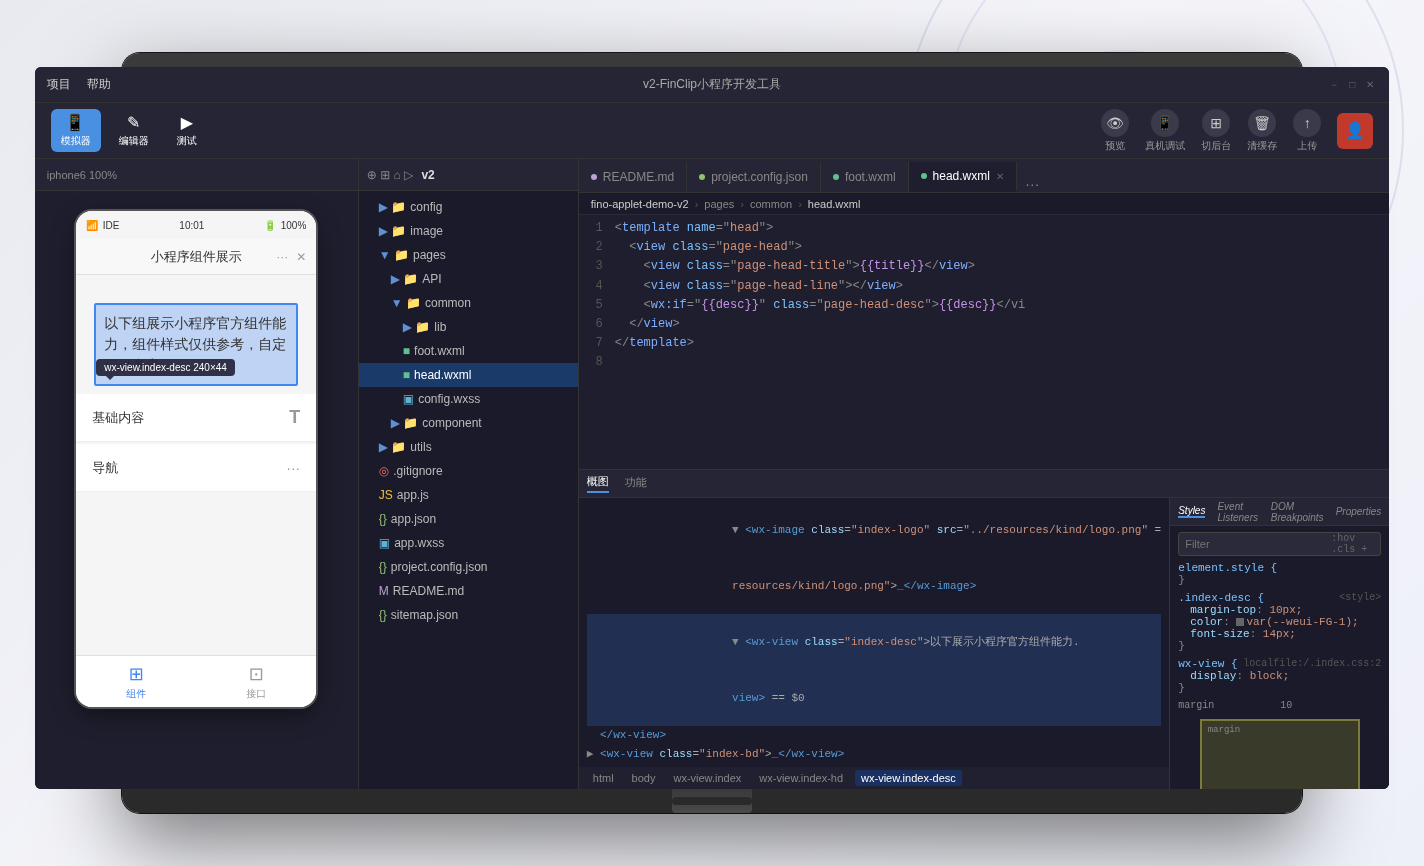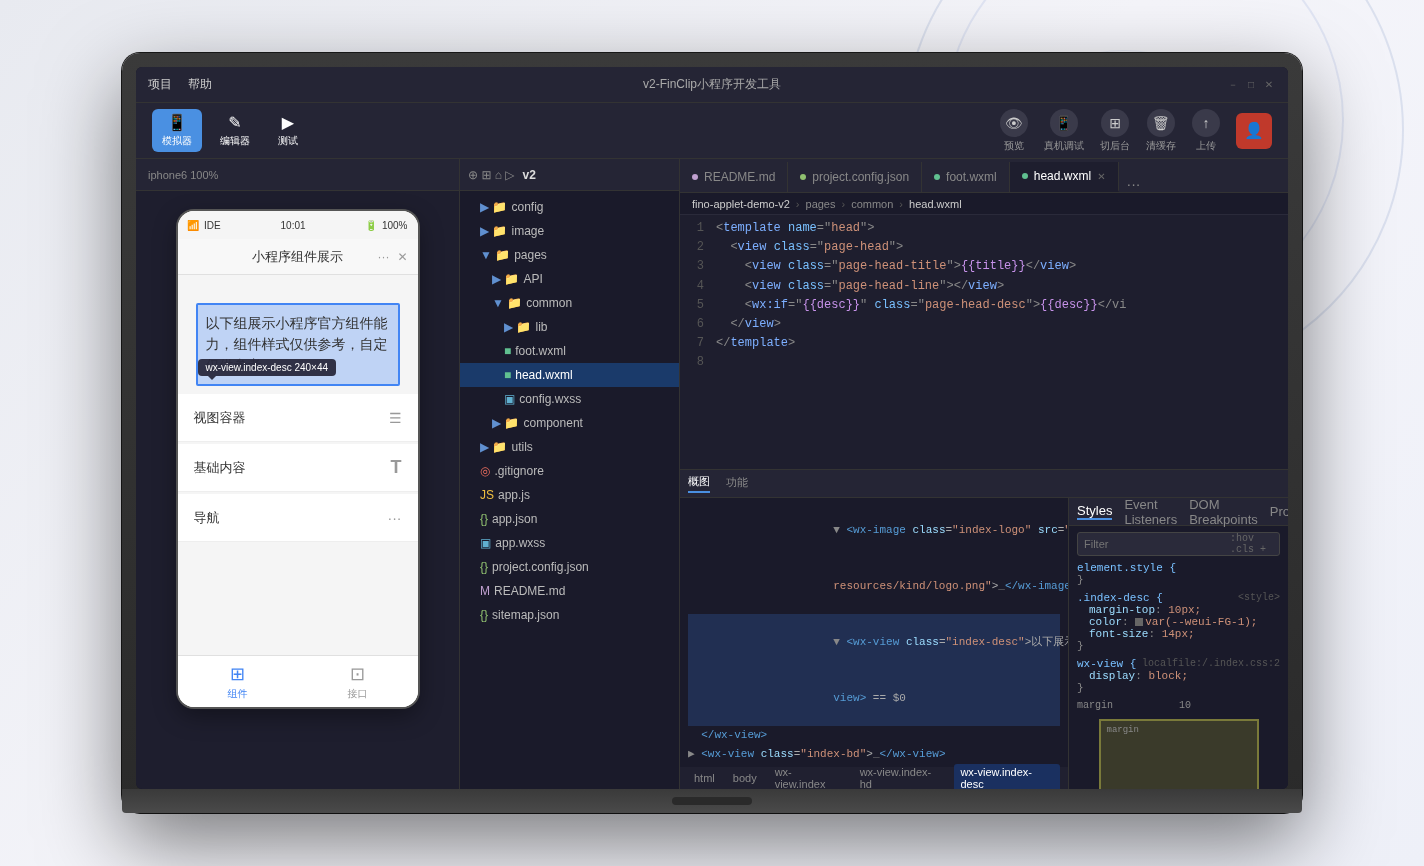--- a/index.html
+++ b/index.html
@@ -43,20 +43,21 @@
     .laptop {
       width: 1180px;
       height: 760px;
       background: linear-gradient(180deg, #3a3a3a 0%, #2a2a2a 100%);
       border-radius: 18px;
       padding: 14px 14px 0 14px;
       box-shadow: 0 30px 80px rgba(0,0,0,0.5), 0 0 0 1px #1a1a1a;
       position: relative;
       display: flex;
       flex-direction: column;
+      align-items: center;
     }
     .laptop-screen {
       flex: 1;
       background: #1e1e2e;
       border-radius: 6px;
       overflow: hidden;
       display: flex;
       flex-direction: column;
     }
     .laptop-base {
@@ -593,23 +594,24 @@
       height: 28px;
       background: #252535;
       display: flex;
       align-items: center;
       padding: 0 8px;
       gap: 12px;
       border-bottom: 1px solid #333;
       flex-shrink: 0;
     }
     .styles-tab {
-      font-size: 13px;
+      font-size: 10px;
       color: #888;
       cursor: pointer;
+      font-style: italic;
     }
     .styles-tab.active { color: #fff; border-bottom: 2px solid #4a90e2; }
     .styles-body {
       flex: 1;
       overflow-y: auto;
       padding: 6px 8px;
       font-family: 'Courier New', monospace;
       font-size: 11px;
     }
     .styles-filter {
@@ -785,24 +787,20 @@
 
               <div class="phone-content" style="position:relative;">
 
                 <div class="phone-tooltip">wx-view.index-desc 240×44</div>
 
                 <div style="height:20px;"></div>
                 <div class="phone-selected-area">
                   <span class="phone-selected-text">以下组展示小程序官方组件能力，组件样式仅供参考，自定仅供参考。</span>
                 </div>
 
-                <div class="phone-list-item">
-                  <span class="phone-list-item-label">视图容器</span>
-                  <span class="phone-list-item-icon">☰</span>
-                </div>
                 <div class="phone-list-item">
                   <span class="phone-list-item-label">基础内容</span>
                   <span class="phone-list-item-icon" style="font-size:18px;font-weight:bold;">T</span>
                 </div>
                 <div class="phone-list-item">
                   <span class="phone-list-item-label">导航</span>
                   <span class="phone-list-item-icon">···</span>
                 </div>
               </div>
 

